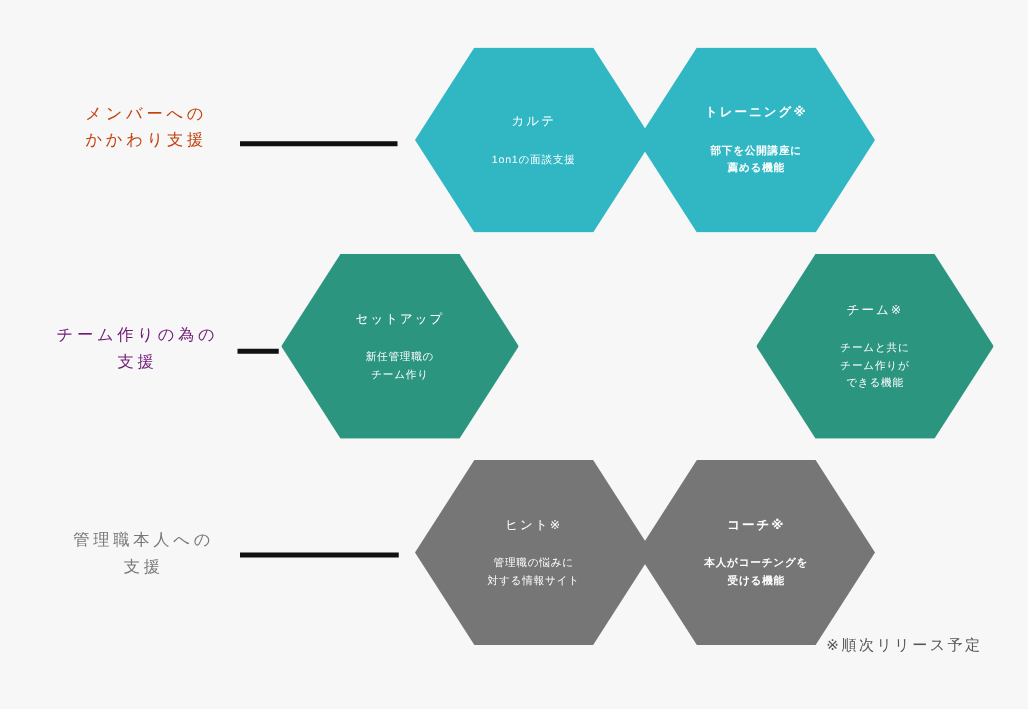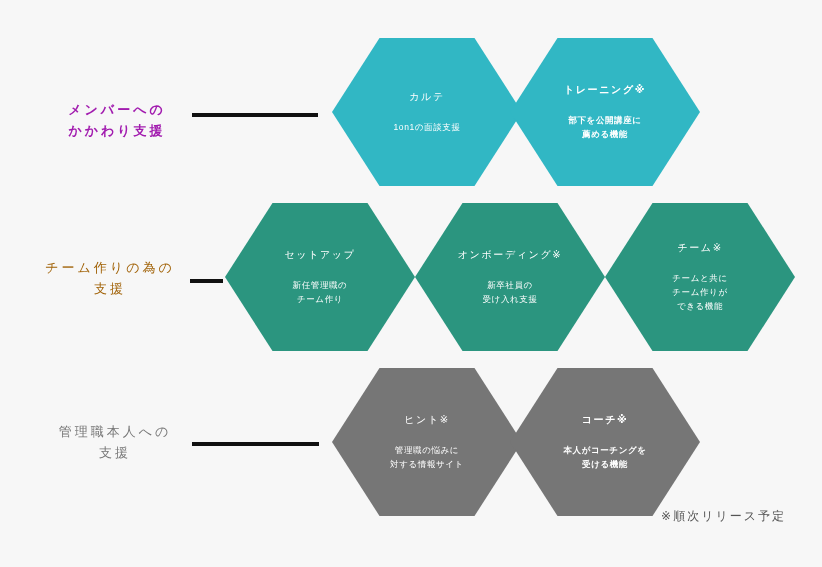--- a/index.html
+++ b/index.html
@@ -15,22 +15,22 @@
   
   .cat{
     position:absolute;
     text-align:center;
     letter-spacing:3px;
     font-size:13px;
     line-height:1.6;
     white-space:pre-line;
     transform:translateY(-50%);
   }
-  .cat-0{left:42px;top:121px;width:150px;color:#a21caf;font-weight:bold;}
-  .cat-1{left:30px;top:279px;width:160px;color:#a16207;}
+  .cat-0{left:42px;top:102px;width:150px;color:#c2410c;}
+  .cat-1{left:30px;top:279px;width:160px;color:#701a75;}
   .cat-2{left:38px;top:443px;width:154px;color:#767676;}
 
   .rule{
     position:absolute;
     height:4px;
     background:#111111;
     transform:translateY(-50%);
   }
   .rule-0{left:192px;top:115px;width:126px;}
   .rule-1{left:190px;top:281px;width:33px;}
@@ -110,25 +110,20 @@
     <div class="title">トレーニング※</div>
     <div class="desc">部下を公開講座に
 薦める機能</div>
   </div>
 
   <div class="hex c-green r1 m0">
     <div class="title">セットアップ</div>
     <div class="desc">新任管理職の
 チーム作り</div>
   </div>
-  <div class="hex c-green r1 m1">
-    <div class="title">オンボーディング※</div>
-    <div class="desc">新卒社員の
-受け入れ支援</div>
-  </div>
   <div class="hex c-gray r2 x0">
     <div class="title">ヒント※</div>
     <div class="desc">管理職の悩みに
 対する情報サイト</div>
   </div>
 
   <div class="hex c-green r1 m2">
     <div class="title">チーム※</div>
     <div class="desc">チームと共に
 チーム作りが

